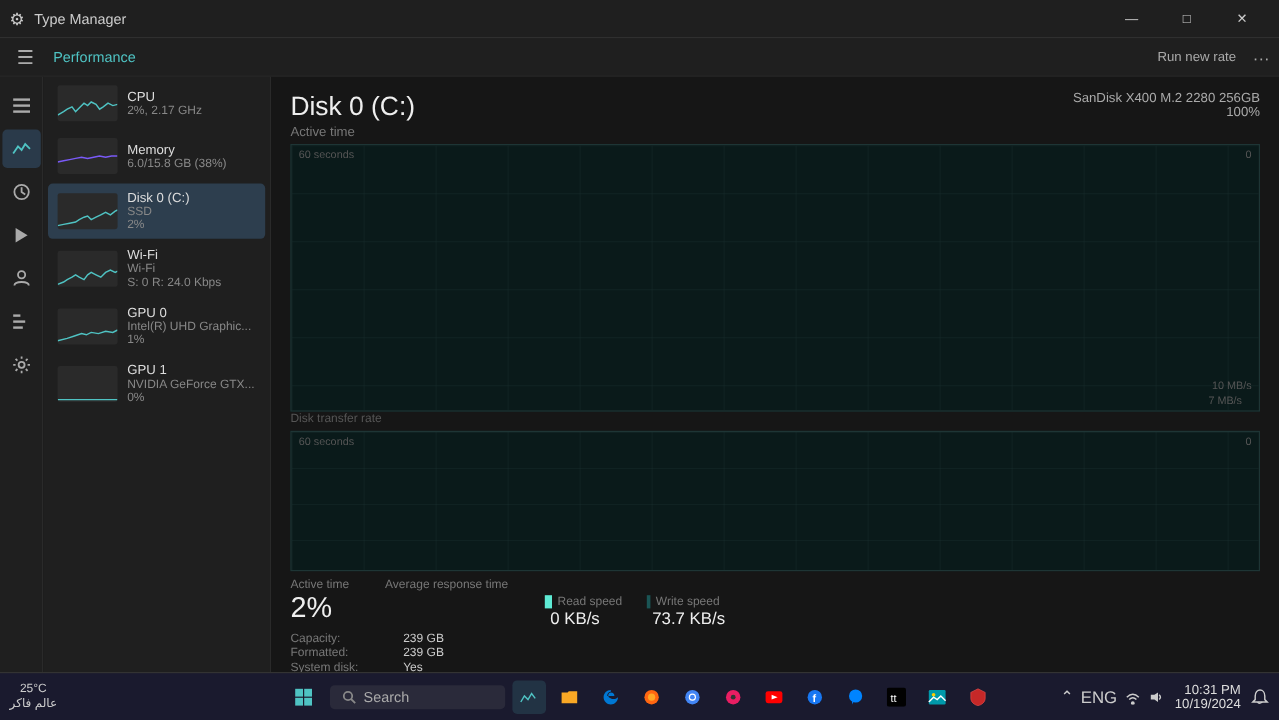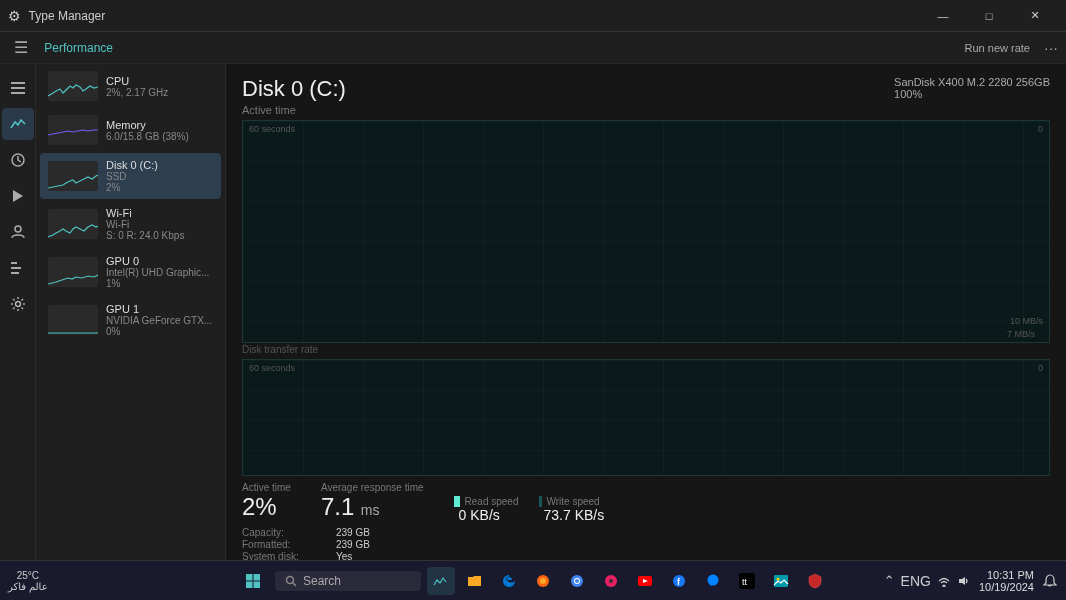--- a/index.html
+++ b/index.html
@@ -127,21 +127,21 @@
       font-size: 22px;
       font-weight: 300;
       color: #eee;
     }
     .content-subtitle {
       font-size: 11px;
       color: #777;
       margin-top: 2px;
     }
     .content-header-right {
-      text-align: left;
+      text-align: right;
     }
     .disk-model {
       font-size: 11px;
       color: #aaa;
     }
     .disk-percent {
       font-size: 11px;
       color: #aaa;
     }
 
@@ -439,24 +439,20 @@
 
     </div>
 
     <div style="display:flex; align-items:flex-start; gap:30px; padding:4px 16px 2px;">
       <div>
         <div style="font-size:10px; color:#777;">Active time</div>
         <div style="font-size:24px; font-weight:300; color:#eee;">2%</div>
       </div>
       <div>
         <div style="font-size:10px; color:#777;">Average response time</div>
-        <div>
-          <span style="font-size:24px; font-weight:300; color:#eee;">7.1</span>
-          <span style="font-size:14px; color:#aaa; margin-left:2px;">ms</span>
-        </div>
       </div>
       <div style="display:flex; gap:20px; margin-top:14px;">
         <div>
           <div style="font-size:10px; color:#777; border-left:6px solid #5eead4; padding-left:5px;">Read speed</div>
           <div style="font-size:14px; color:#eee; padding-left:5px;">0 KB/s</div>
         </div>
         <div>
           <div style="font-size:10px; color:#777; border-left:3px solid #1a5555; padding-left:5px;">Write speed</div>
           <div style="font-size:14px; color:#eee; padding-left:5px;">73.7 KB/s</div>
         </div>

